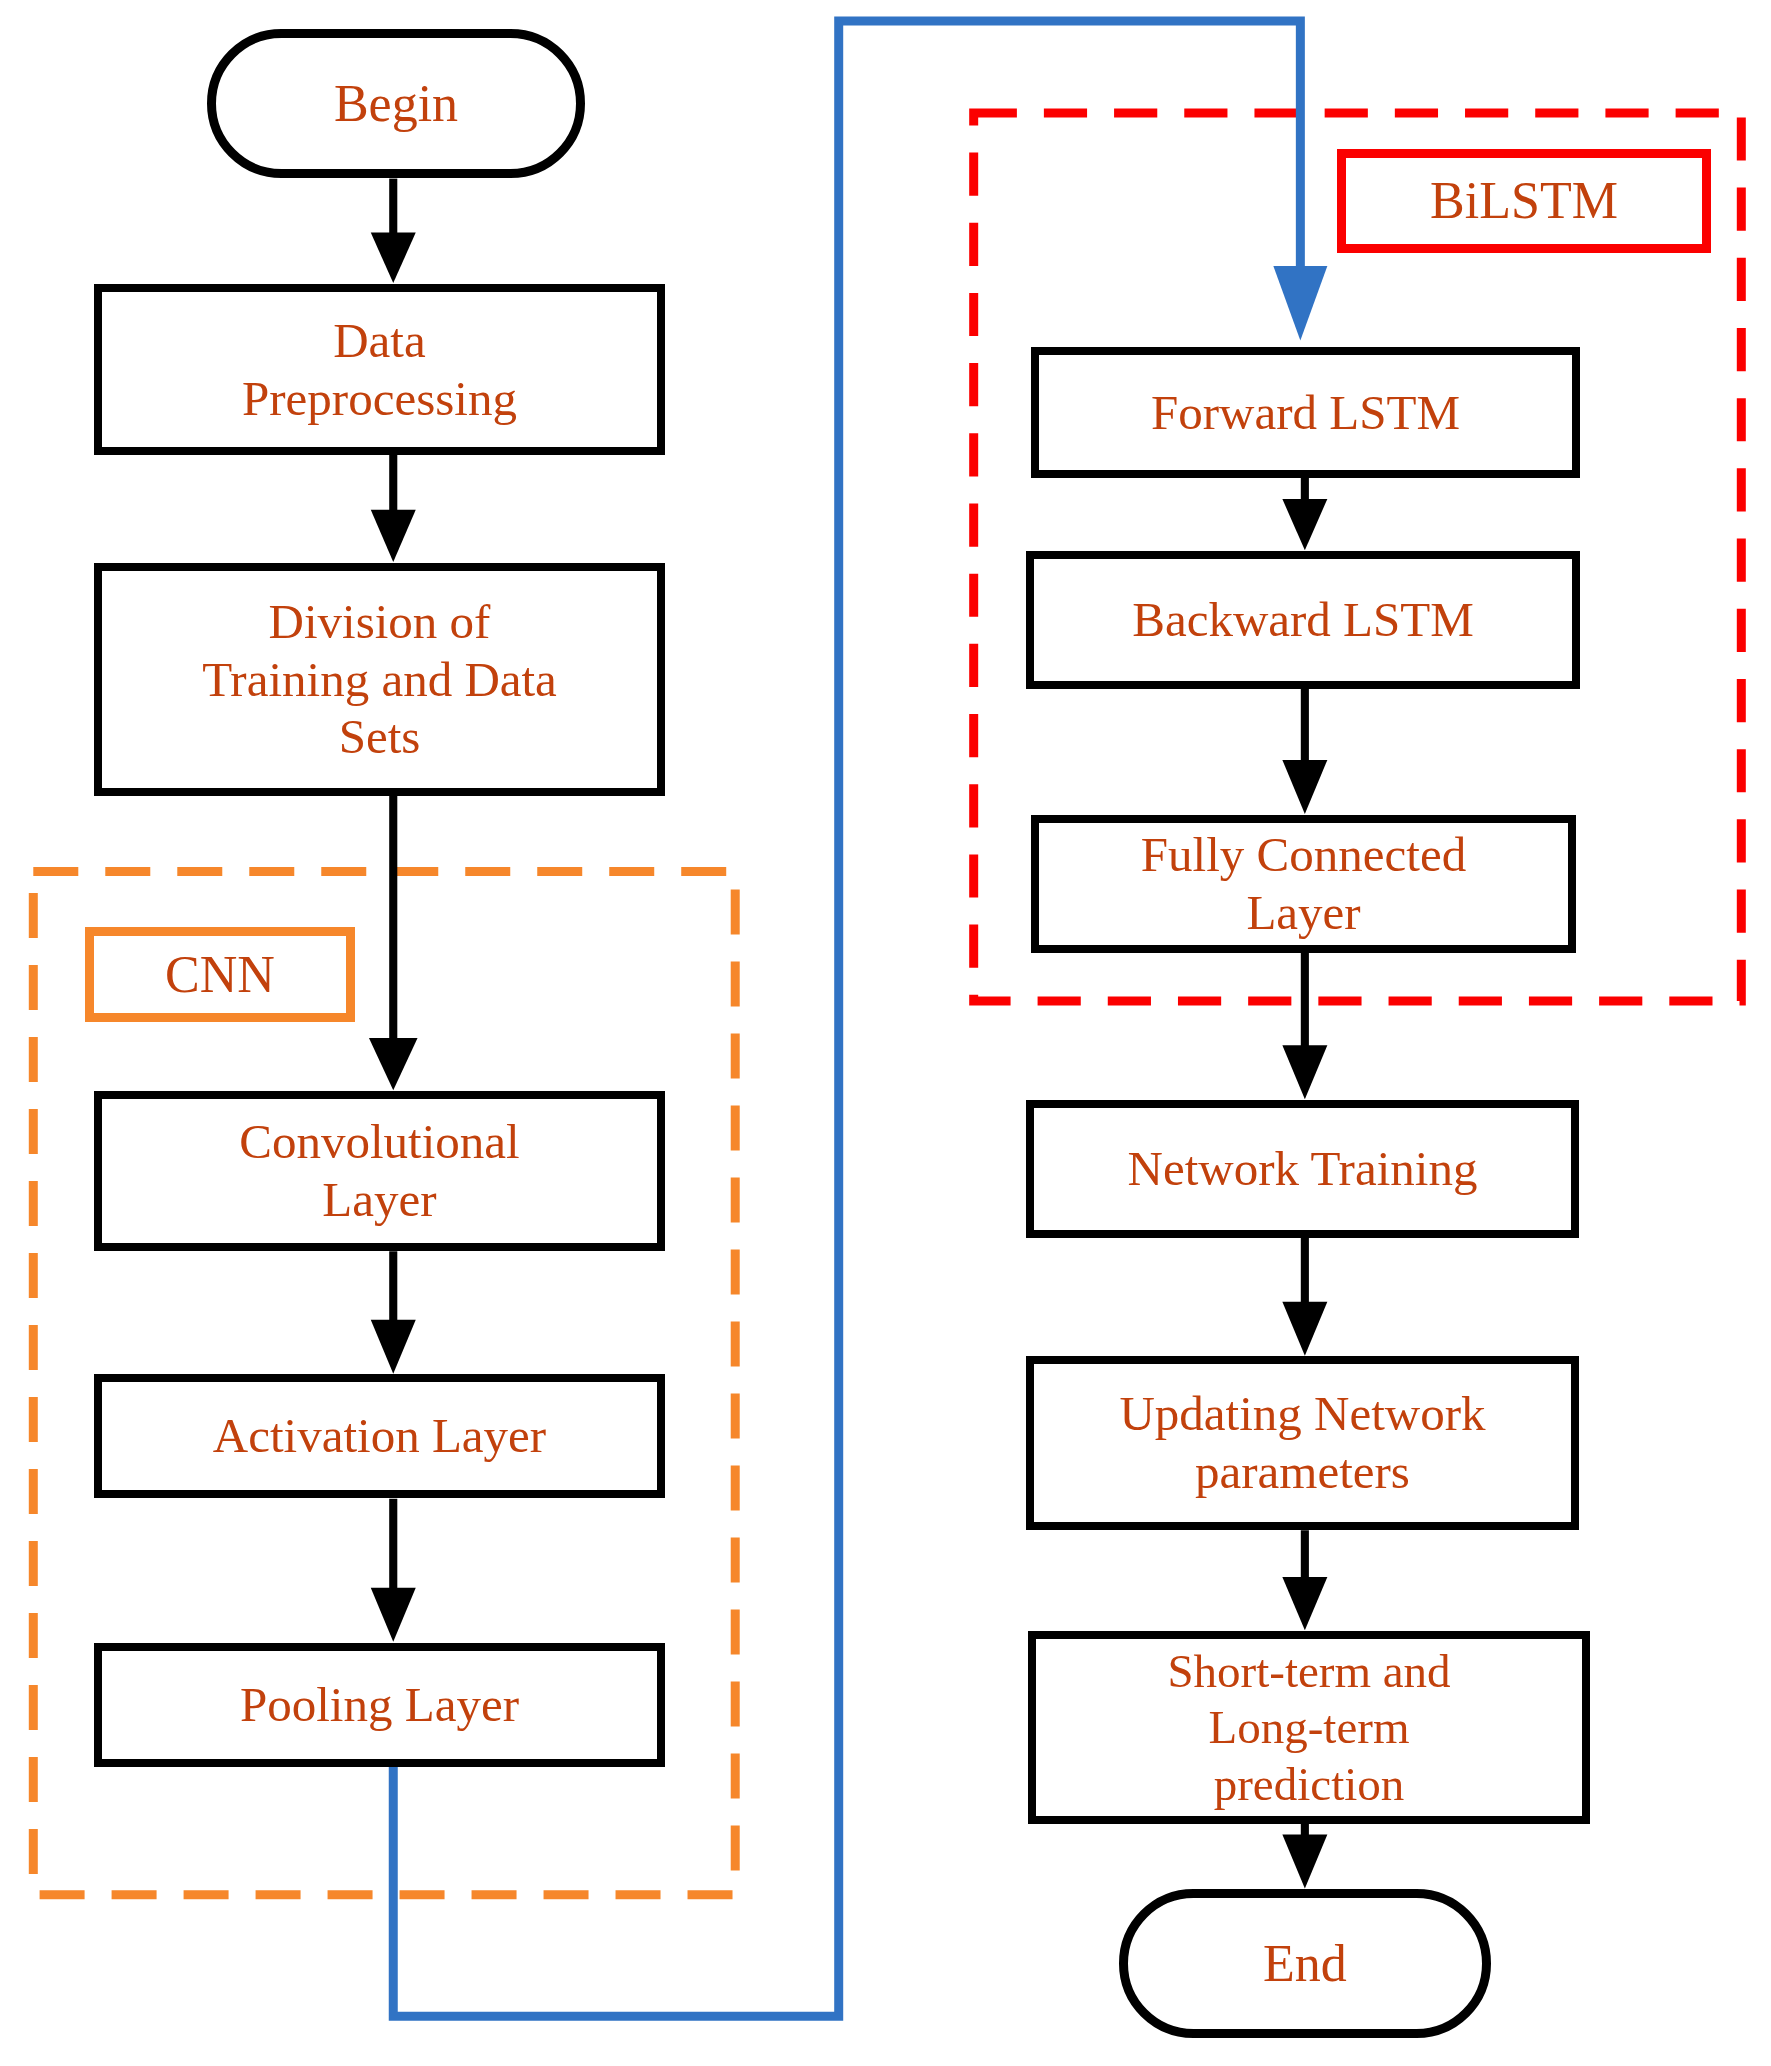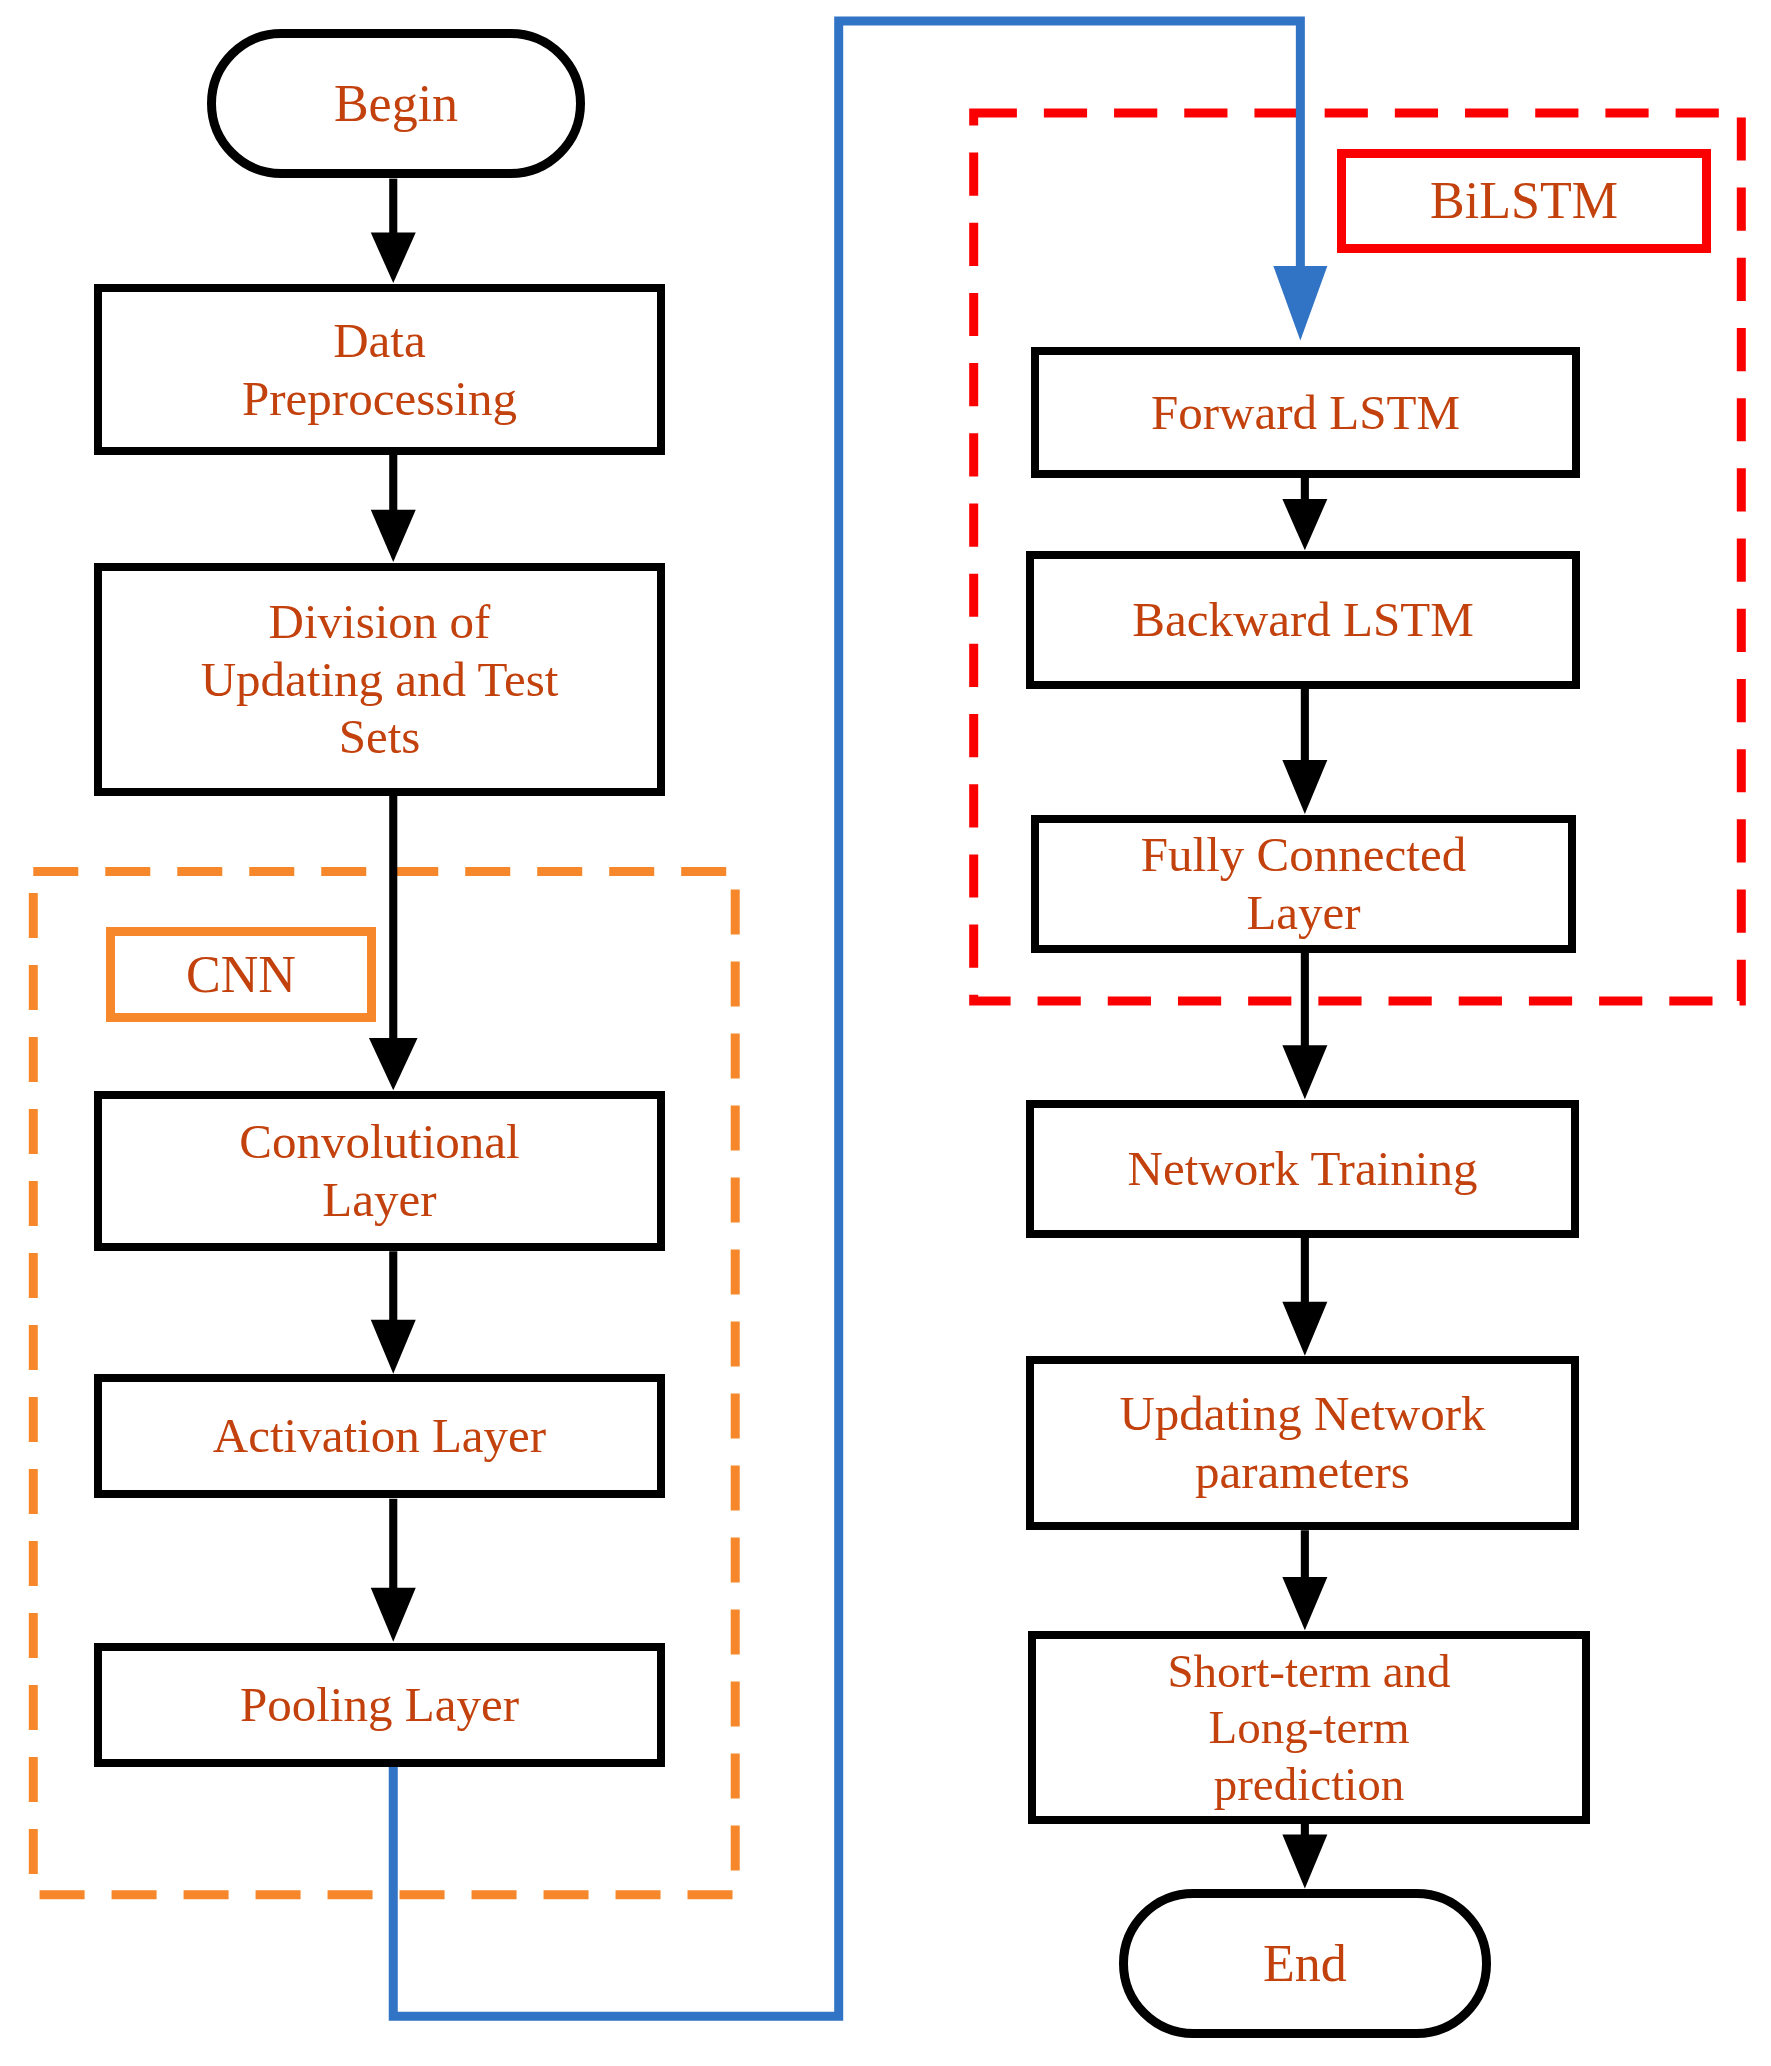--- a/index.html
+++ b/index.html
@@ -41,21 +41,21 @@
   .terminal {
     border-width: 9px;
     border-radius: 77px;
     font-size: 52px;
   }
   .region-label {
     border-width: 9px;
     font-size: 52px;
     z-index: 3;
   }
-  .cnn-label-box   { border-color: var(--accent-orange); margin-left: 21px; }
+  .cnn-label-box   { border-color: var(--accent-orange); }
   .bilstm-label-box{ border-color: var(--accent-red); }
 
   .flow-arrow-shaft { stroke: #000000; stroke-width: 9px; }
   .flow-arrow-head  { fill: #000000; stroke: none; }
 
   .region-border {
     fill: none;
     stroke-width: 10px;
   }
   .cnn-region-border    { stroke: var(--accent-orange); stroke-dasharray: 50 30; }
@@ -127,21 +127,21 @@
     <line class="flow-arrow-shaft" x1="1450" y1="2026" x2="1450" y2="2042"></line>
     <polygon class="flow-arrow-head" points="1425,2038 1475,2038 1450,2098"></polygon>
   </svg>
 
   <div class="node terminal" id="node-begin">Begin</div>
   <div class="node terminal" id="node-end">End</div>
 
   <div class="node" id="node-data">Data
 Preprocessing</div>
   <div class="node" id="node-division">Division of
-Updating and Test
+Training and Data
 Sets</div>
 
   <div class="node region-label cnn-label-box" id="node-cnn-label">CNN</div>
   <div class="node" id="node-conv">Convolutional
 Layer</div>
   <div class="node" id="node-activation">Activation Layer</div>
   <div class="node" id="node-pooling">Pooling Layer</div>
 
   <div class="node" id="node-forward">Forward LSTM</div>
   <div class="node region-label bilstm-label-box" id="node-bilstm-label">BiLSTM</div>

